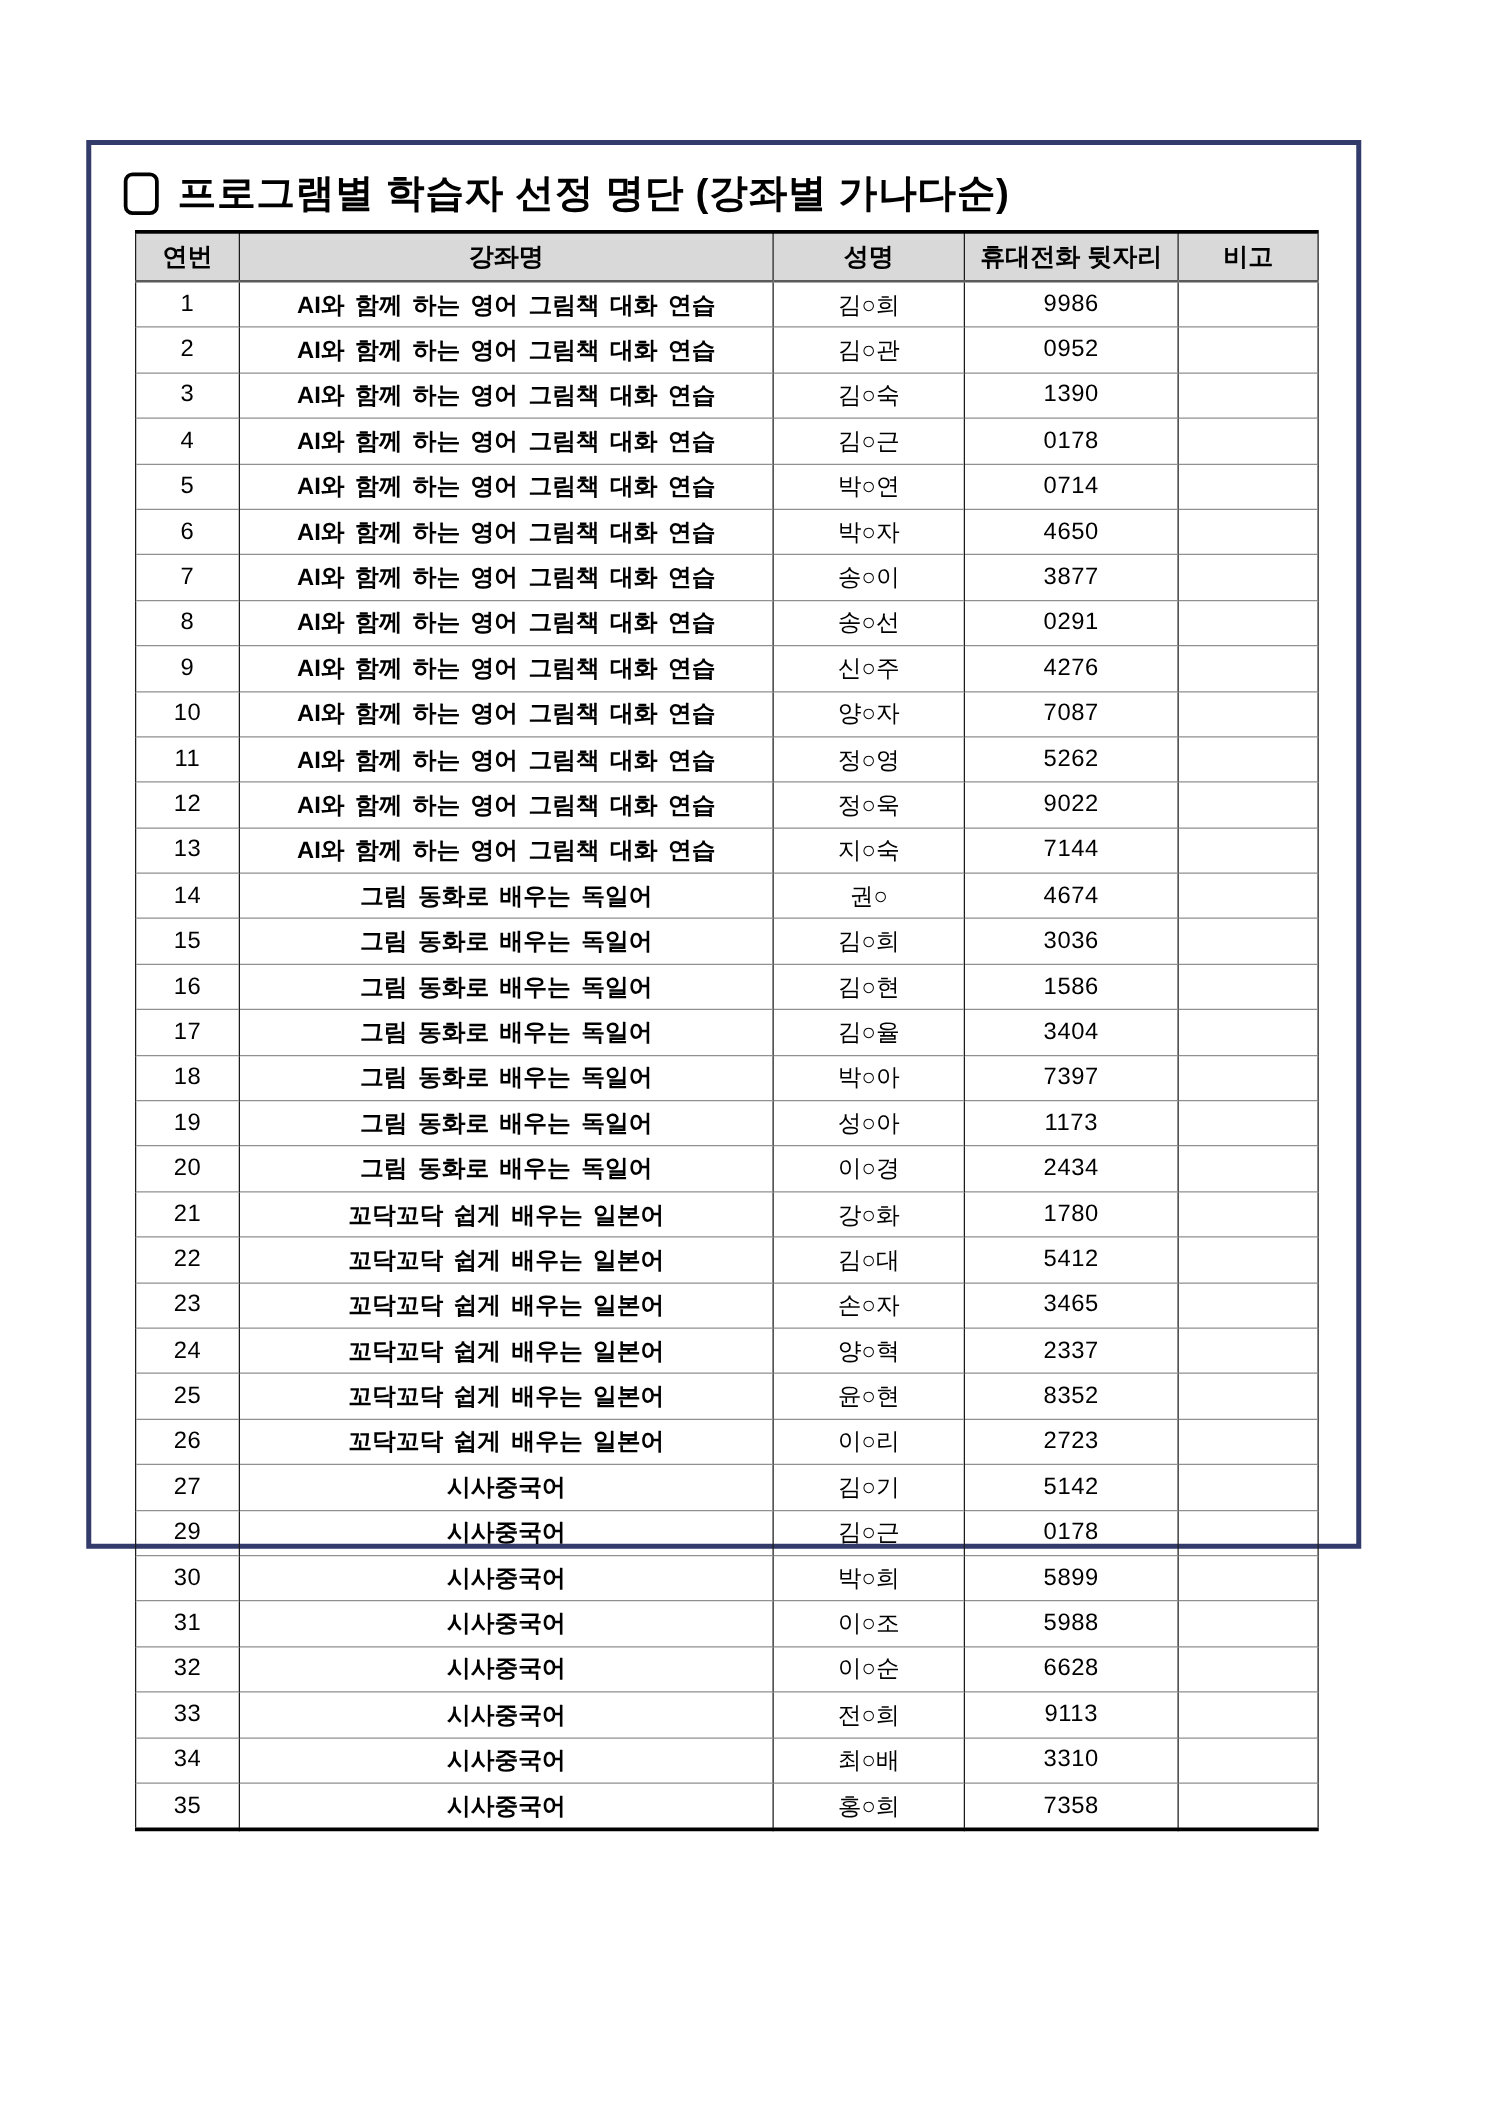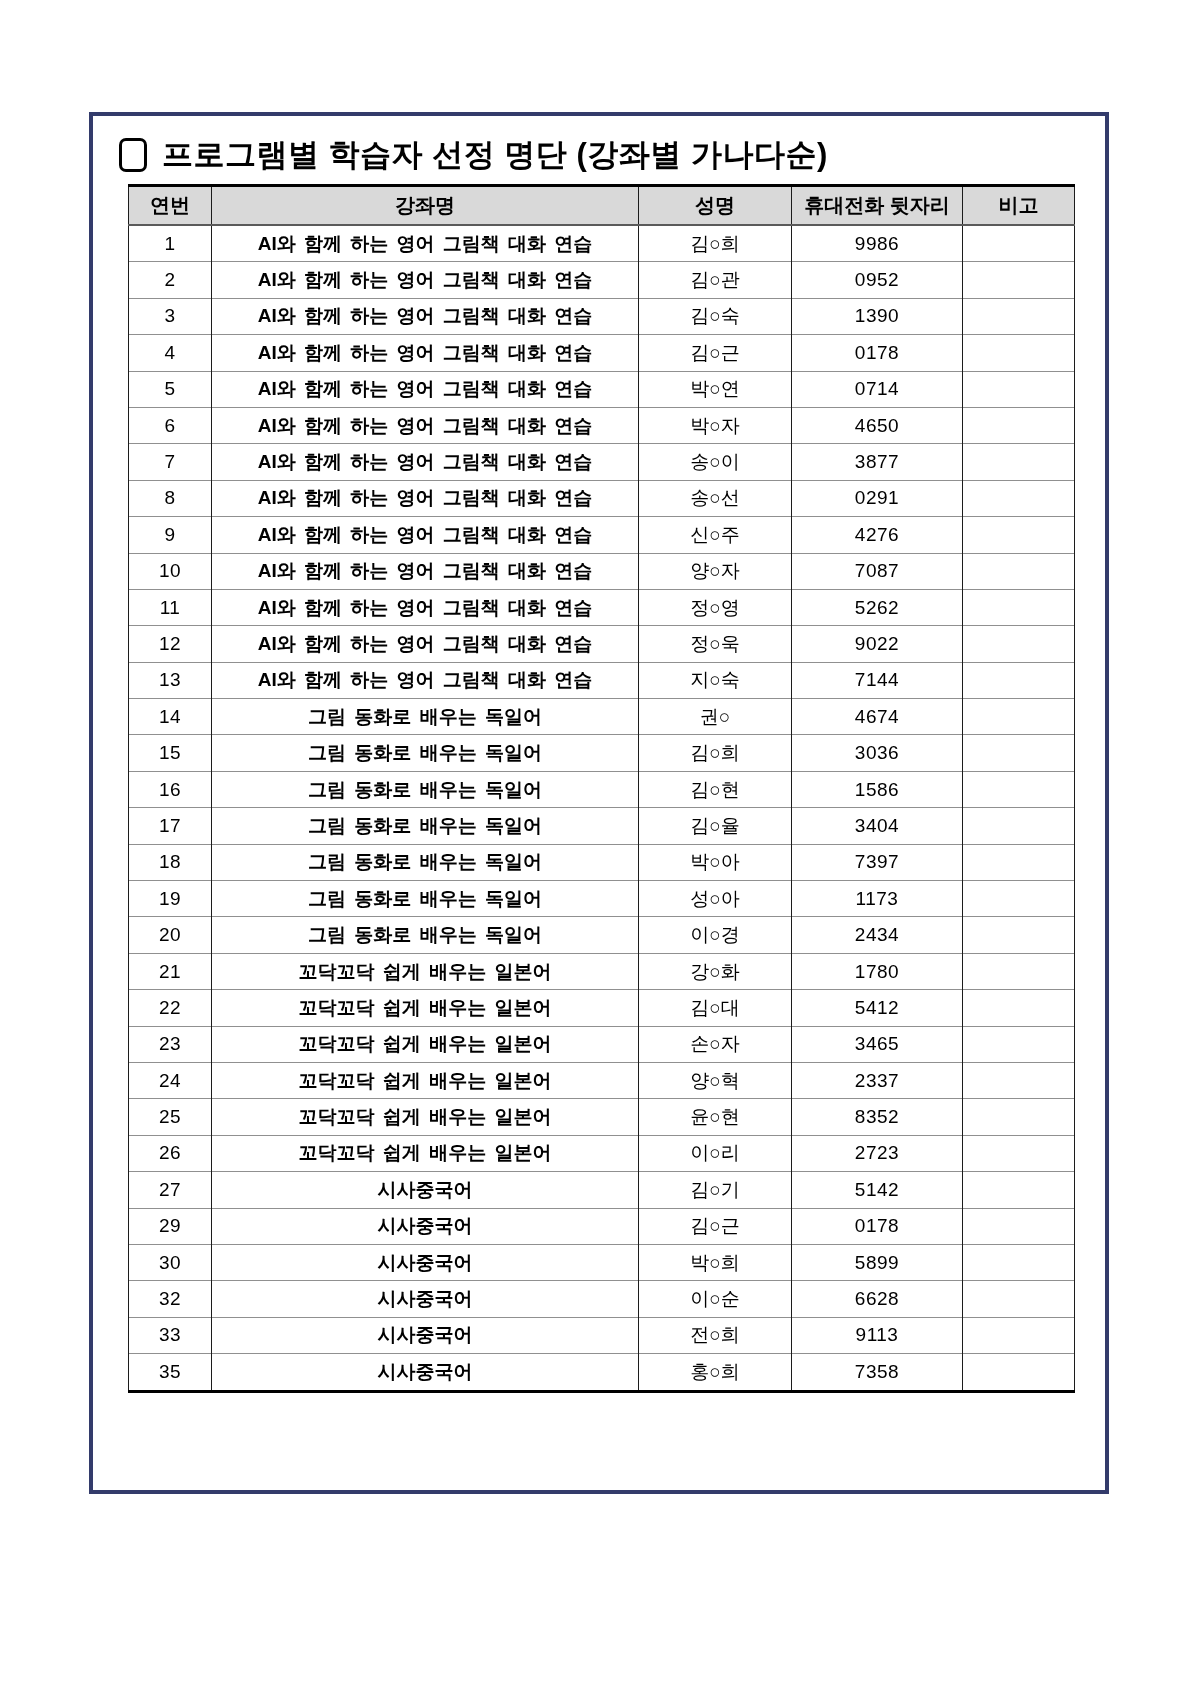--- a/index.html
+++ b/index.html
@@ -9,24 +9,24 @@
   }
   body {
     width: 1190px;
     height: 1682px;
     position: relative;
     font-family: "Liberation Sans", sans-serif;
     color: #000;
   }
   .page-frame {
     position: absolute;
-    left: 89px;
+    left: 69px;
     top: 112px;
     width: 1020px;
-    height: 1382px;
+    height: 1127px;
     border: 4px solid #333b6b;
     box-sizing: border-box;
     background: #ffffff;
   }
   .title-row {
     position: absolute;
     left: 26px;
     top: 18px;
     display: flex;
     align-items: center;
@@ -314,34 +314,48 @@
     <td class="cell-note"></td>
   </tr>
         <tr>
     <td class="cell-no">30</td>
     <td class="cell-course">시사중국어</td>
     <td class="cell-name">박○희</td>
     <td class="cell-phone">5899</td>
     <td class="cell-note"></td>
   </tr>
         <tr>
+    <td class="cell-no">31</td>
+    <td class="cell-course">시사중국어</td>
+    <td class="cell-name">이○조</td>
+    <td class="cell-phone">5988</td>
+    <td class="cell-note"></td>
+  </tr>
+        <tr>
     <td class="cell-no">32</td>
     <td class="cell-course">시사중국어</td>
     <td class="cell-name">이○순</td>
     <td class="cell-phone">6628</td>
     <td class="cell-note"></td>
   </tr>
         <tr>
     <td class="cell-no">33</td>
     <td class="cell-course">시사중국어</td>
     <td class="cell-name">전○희</td>
     <td class="cell-phone">9113</td>
     <td class="cell-note"></td>
   </tr>
         <tr>
+    <td class="cell-no">34</td>
+    <td class="cell-course">시사중국어</td>
+    <td class="cell-name">최○배</td>
+    <td class="cell-phone">3310</td>
+    <td class="cell-note"></td>
+  </tr>
+        <tr>
     <td class="cell-no">35</td>
     <td class="cell-course">시사중국어</td>
     <td class="cell-name">홍○희</td>
     <td class="cell-phone">7358</td>
     <td class="cell-note"></td>
   </tr>
       </tbody>
   </table>
 
 </div>

